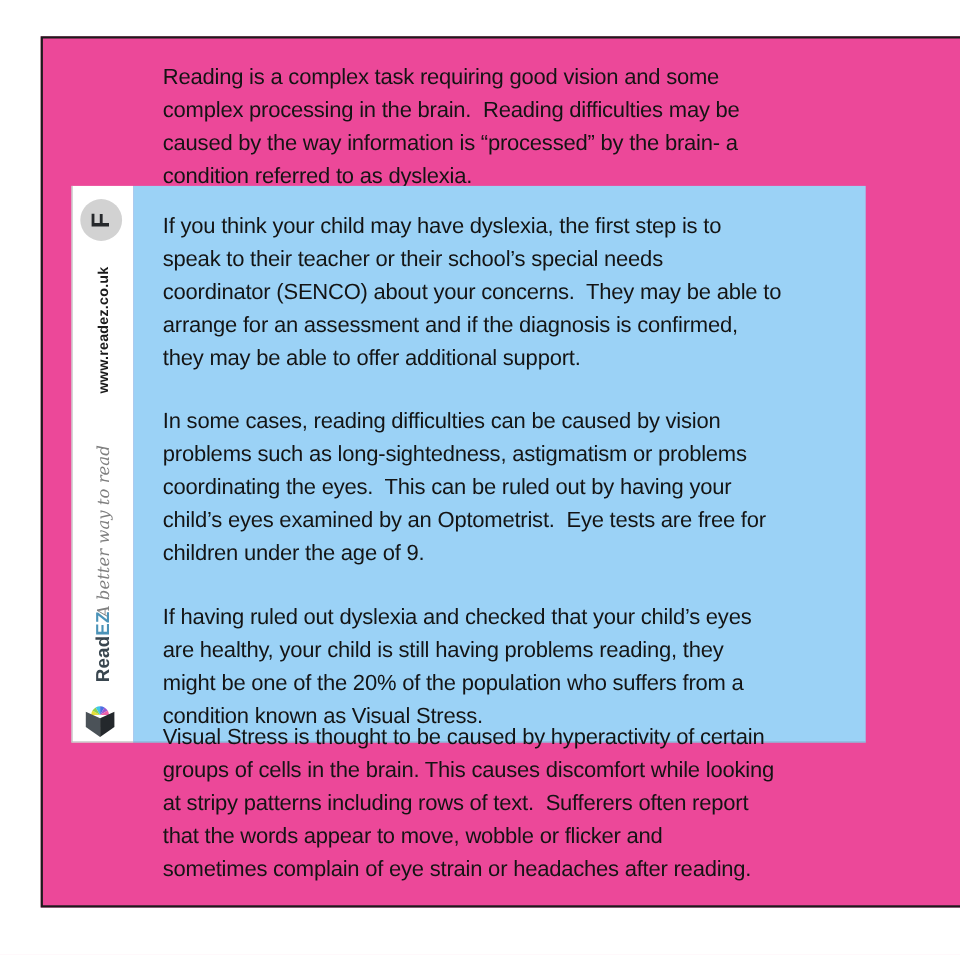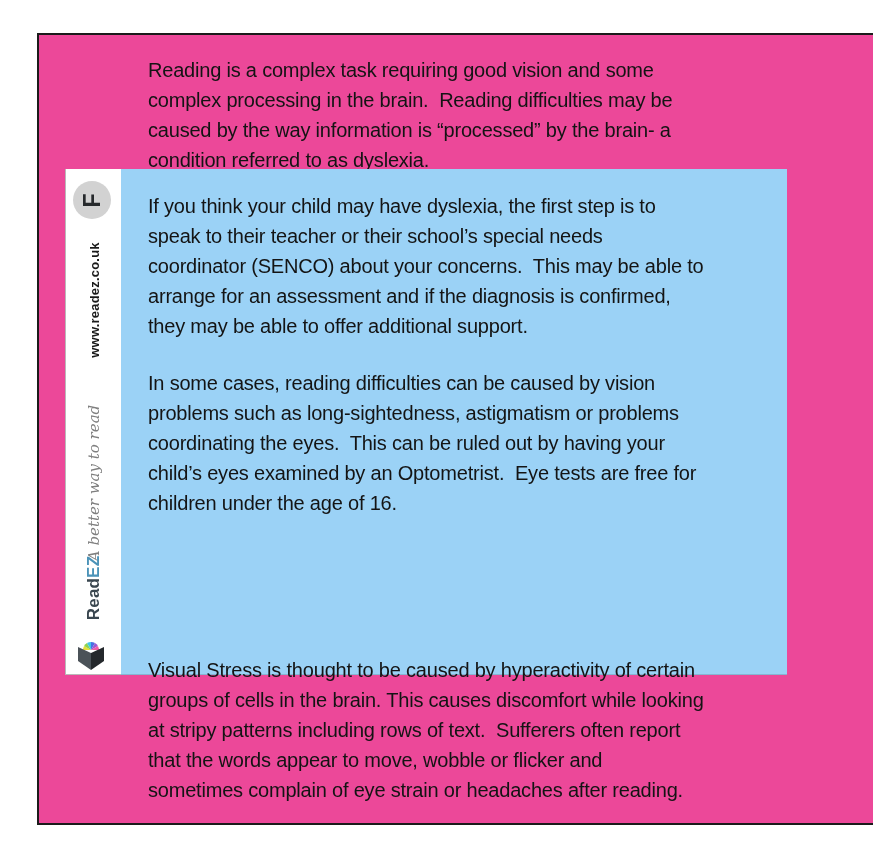--- a/index.html
+++ b/index.html
@@ -89,30 +89,34 @@
 
   <p class="para" id="p-intro">Reading is a complex task requiring good vision and some
 complex processing in the brain.  Reading difficulties may be
 caused by the way information is “processed” by the brain- a
 condition referred to as dyslexia.</p>
 
   <div class="highlight"></div>
 
   <p class="para" id="p-h1">If you think your child may have dyslexia, the first step is to
 speak to their teacher or their school’s special needs
-coordinator (SENCO) about your concerns.  This may be able to
+coordinator (SENCO) about your concerns.  They may be able to
 arrange for an assessment and if the diagnosis is confirmed,
 they may be able to offer additional support.</p>
 
   <p class="para" id="p-h2">In some cases, reading difficulties can be caused by vision
 problems such as long-sightedness, astigmatism or problems
 coordinating the eyes.  This can be ruled out by having your
 child’s eyes examined by an Optometrist.  Eye tests are free for
-children under the age of 16.</p>
+children under the age of 9.</p>
 
+  <p class="para" id="p-h3">If having ruled out dyslexia and checked that your child’s eyes
+are healthy, your child is still having problems reading, they
+might be one of the 20% of the population who suffers from a
+condition known as Visual Stress.</p>
 
   <p class="para" id="p-outro">Visual Stress is thought to be caused by hyperactivity of certain
 groups of cells in the brain. This causes discomfort while looking
 at stripy patterns including rows of text.  Sufferers often report
 that the words appear to move, wobble or flicker and
 sometimes complain of eye strain or headaches after reading.</p>
 
   <div class="sidebar">
 
     <div class="fb-badge">

